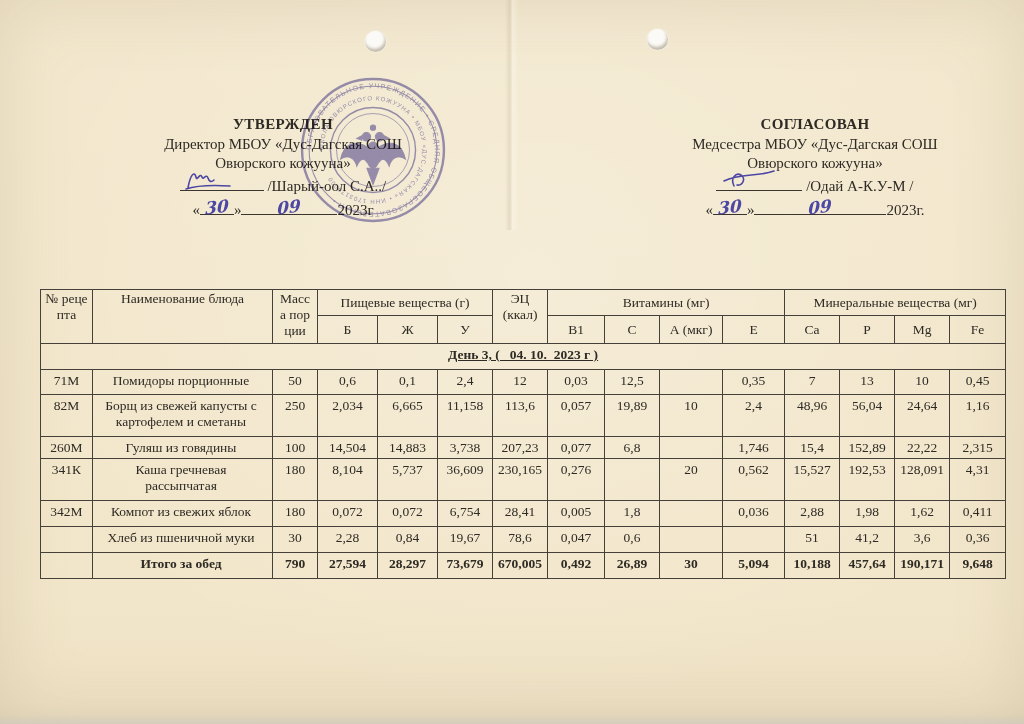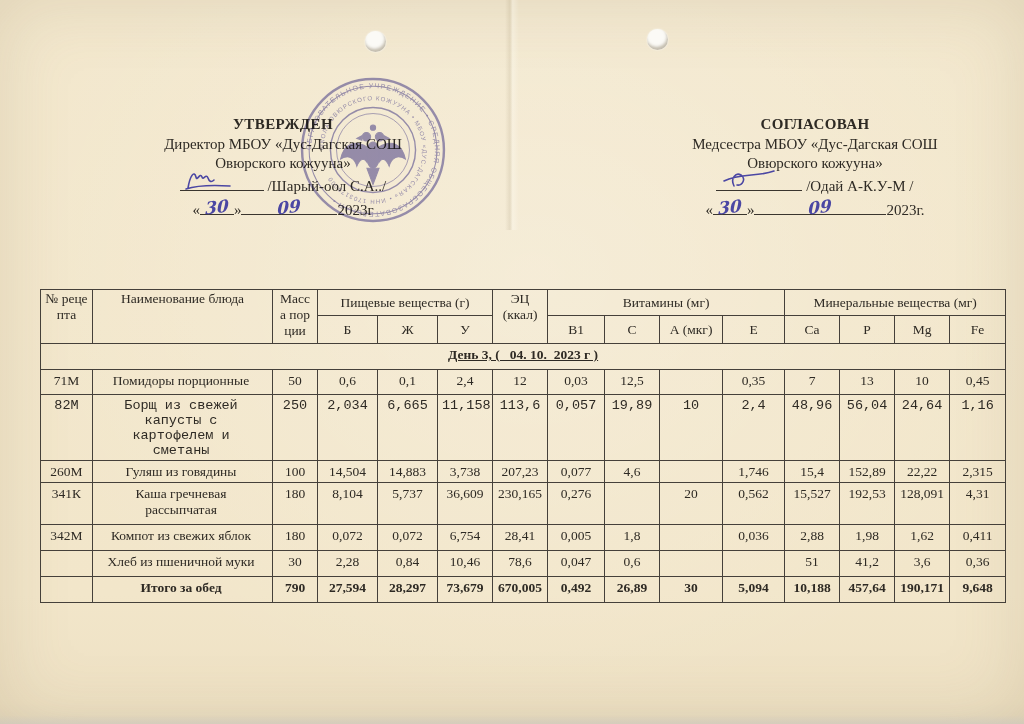--- a/index.html
+++ b/index.html
@@ -175,21 +175,21 @@
           <td>12</td>
           <td>0,03</td>
           <td>12,5</td>
           <td></td>
           <td>0,35</td>
           <td>7</td>
           <td>13</td>
           <td>10</td>
           <td>0,45</td>
         </tr>
-        <tr style="height: 42px; font-family: Liberation Mono, monospace;">
+        <tr style="height: 42px;">
           <td>82М</td>
           <td class="name-col">Борщ из свежей капусты с картофелем и сметаны</td>
           <td>250</td>
           <td>2,034</td>
           <td>6,665</td>
           <td>11,158</td>
           <td>113,6</td>
           <td>0,057</td>
           <td>19,89</td>
           <td>10</td>
@@ -201,21 +201,21 @@
         </tr>
         <tr style="height: 14px; margin-left: 24px;">
           <td>260М</td>
           <td class="name-col">Гуляш из говядины</td>
           <td>100</td>
           <td>14,504</td>
           <td>14,883</td>
           <td>3,738</td>
           <td>207,23</td>
           <td>0,077</td>
-          <td>4,6</td>
+          <td>6,8</td>
           <td></td>
           <td>1,746</td>
           <td>15,4</td>
           <td>152,89</td>
           <td>22,22</td>
           <td>2,315</td>
         </tr>
         <tr style="height: 42px;">
           <td>341К</td>
           <td class="name-col">Каша гречневая рассыпчатая</td>
@@ -249,21 +249,21 @@
           <td>1,98</td>
           <td>1,62</td>
           <td>0,411</td>
         </tr>
         <tr style="height: 26px;">
           <td></td>
           <td class="name-col">Хлеб из пшеничной муки</td>
           <td>30</td>
           <td>2,28</td>
           <td>0,84</td>
-          <td>10,46</td>
+          <td>19,67</td>
           <td>78,6</td>
           <td>0,047</td>
           <td>0,6</td>
           <td></td>
           <td></td>
           <td>51</td>
           <td>41,2</td>
           <td>3,6</td>
           <td>0,36</td>
         </tr>

